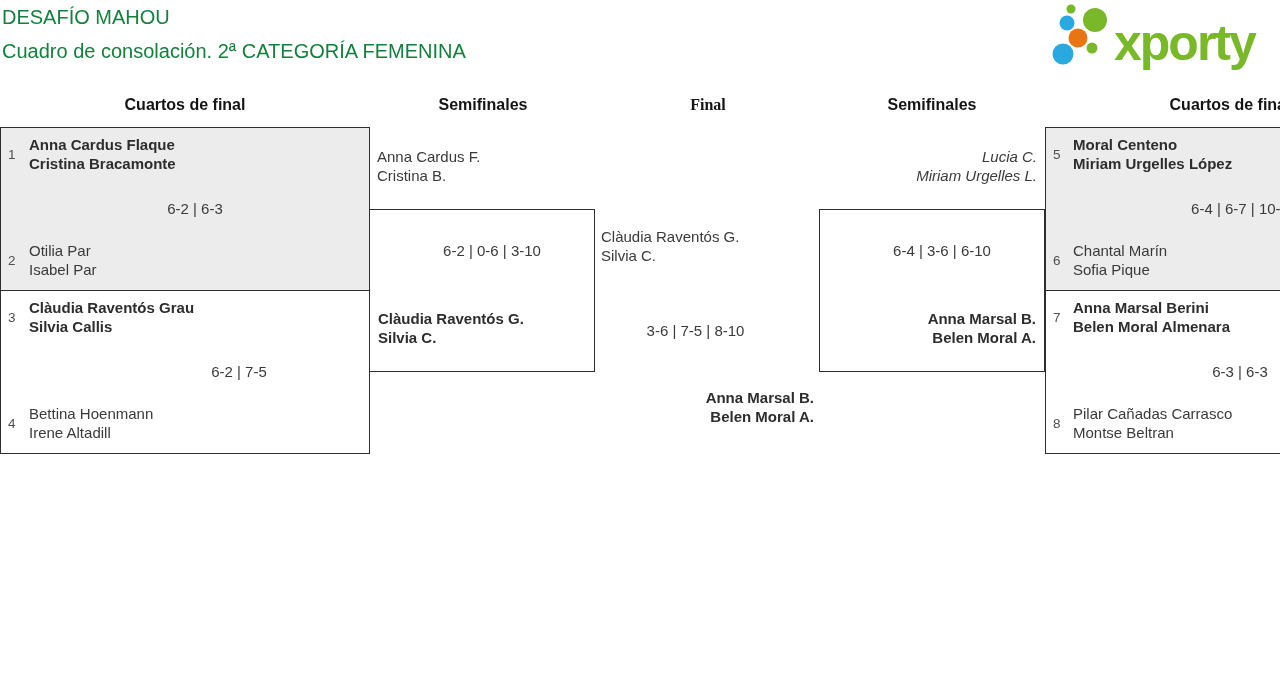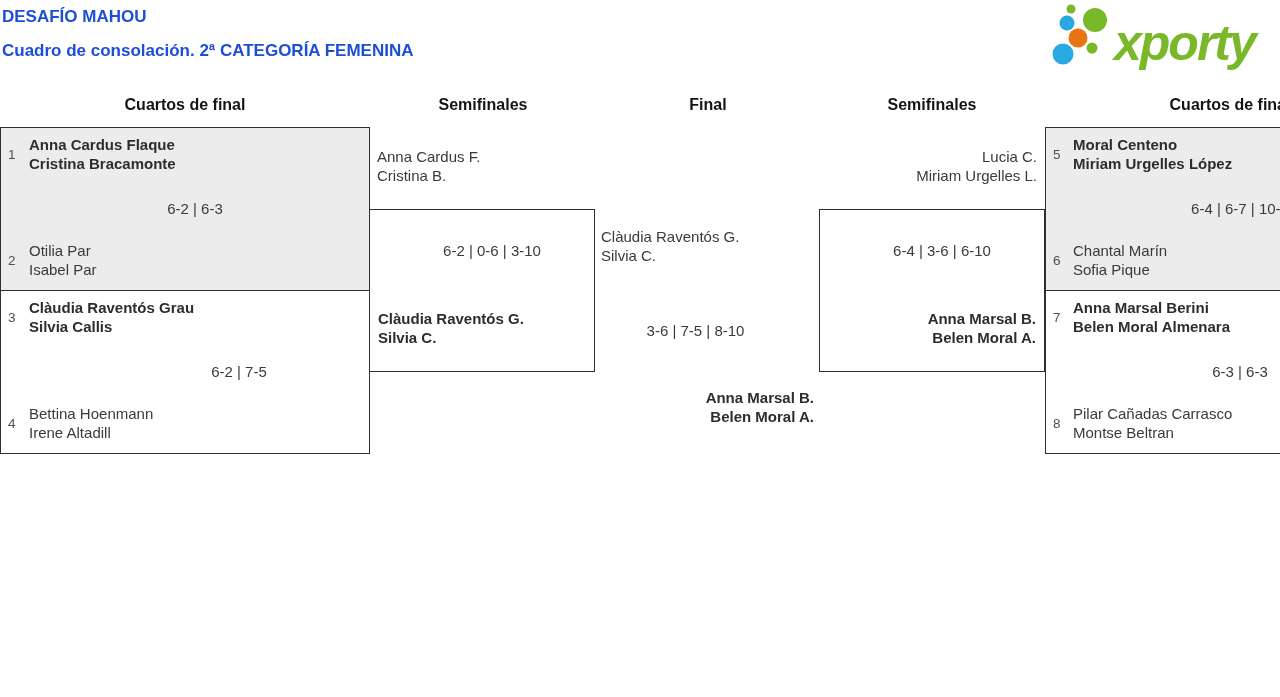--- a/index.html
+++ b/index.html
@@ -1,22 +1,22 @@
 <!DOCTYPE html>
 <html><head>
 <meta charset="utf-8">
 <style>
   html,body{margin:0;padding:0;background:#fff;}
   .page{
     position:relative;width:1280px;height:697px;overflow:hidden;background:#ffffff;
     font-family:"Liberation Sans","DejaVu Sans",sans-serif;
   }
   .title-block{position:absolute;left:2px;top:0px;}
-  .title-line{font-size:17px;font-weight:700;color:#1d4ed8;line-height:34px;white-space:nowrap;}
-  .logo{position:absolute;left:1048px;top:0px;width:232px;height:72px;font-style:italic;}
+  .title-line{font-size:20px;font-weight:400;color:#15803d;line-height:34px;white-space:nowrap;}
+  .logo{position:absolute;left:1048px;top:0px;width:232px;height:72px;}
   .logo-dots{position:absolute;left:0;top:0;}
   .logo-text{
     position:absolute;left:66px;top:17px;font-size:50px;font-weight:800;
     letter-spacing:-2px;color:#79b829;line-height:52px;
   }
   .round-header{
     position:absolute;top:96px;width:200px;text-align:center;
     font-size:16px;font-weight:700;color:#141414;white-space:nowrap;
   }
   .box{position:absolute;border:1px solid #2e2e2e;background:#ffffff;box-sizing:border-box;}
@@ -48,21 +48,21 @@
       <circle cx="19" cy="23" r="7.5" fill="#2aa9e0"></circle>
       <circle cx="30" cy="38" r="9.5" fill="#e87511"></circle>
       <circle cx="44" cy="48" r="5.5" fill="#79b829"></circle>
       <circle cx="15" cy="54" r="10.5" fill="#2aa9e0"></circle>
     </svg>
     <span class="logo-text">xporty</span>
   </div>
 
   <div class="round-header" style="left:85px;">Cuartos de final</div>
   <div class="round-header" style="left:383px;">Semifinales</div>
-  <div class="round-header" style="left:608px;">Final</div>
+  <div class="round-header" style="left:608px;font-family:Liberation Serif, serif;">Final</div>
   <div class="round-header" style="left:832px;">Semifinales</div>
   <div class="round-header" style="left:1130px;">Cuartos de final</div>
 
   <div class="box shaded" style="left:0px;top:127px;width:370px;height:164px;">
     <div class="seed" style="left:7px;top:17px;">1</div>
     <div class="team winner" style="left:28px;top:7px;">
       <div>Anna Cardus Flaque</div>
       <div>Cristina Bracamonte</div>
     </div>
     <div class="score" style="top:71px;">6-2 | 6-3</div>
@@ -102,21 +102,21 @@
   <div class="team" style="left:601px;top:227px;">
     <div>Clàudia Raventós G.</div>
     <div>Silvia C.</div>
   </div>
   <div class="floating-score" style="left:594px;top:321px;width:203px;">3-6 | 7-5 | 8-10</div>
   <div class="team winner right" style="left:595px;top:388px;width:219px;">
     <div>Anna Marsal B.</div>
     <div>Belen Moral A.</div>
   </div>
 
-  <div class="team right" style="left:820px;top:147px;width:217px;">
+  <div class="team right" style="left:820px;top:147px;width:217px;font-style:italic;">
     <div>Lucia C.</div>
     <div>Miriam Urgelles L.</div>
   </div>
   <div class="box" style="left:819px;top:209px;width:226px;height:163px;">
     <div class="score" style="top:31px;">6-4 | 3-6 | 6-10</div>
     <div class="team winner right" style="right:8px;top:99px;">
       <div>Anna Marsal B.</div>
       <div>Belen Moral A.</div>
     </div>
   </div>

